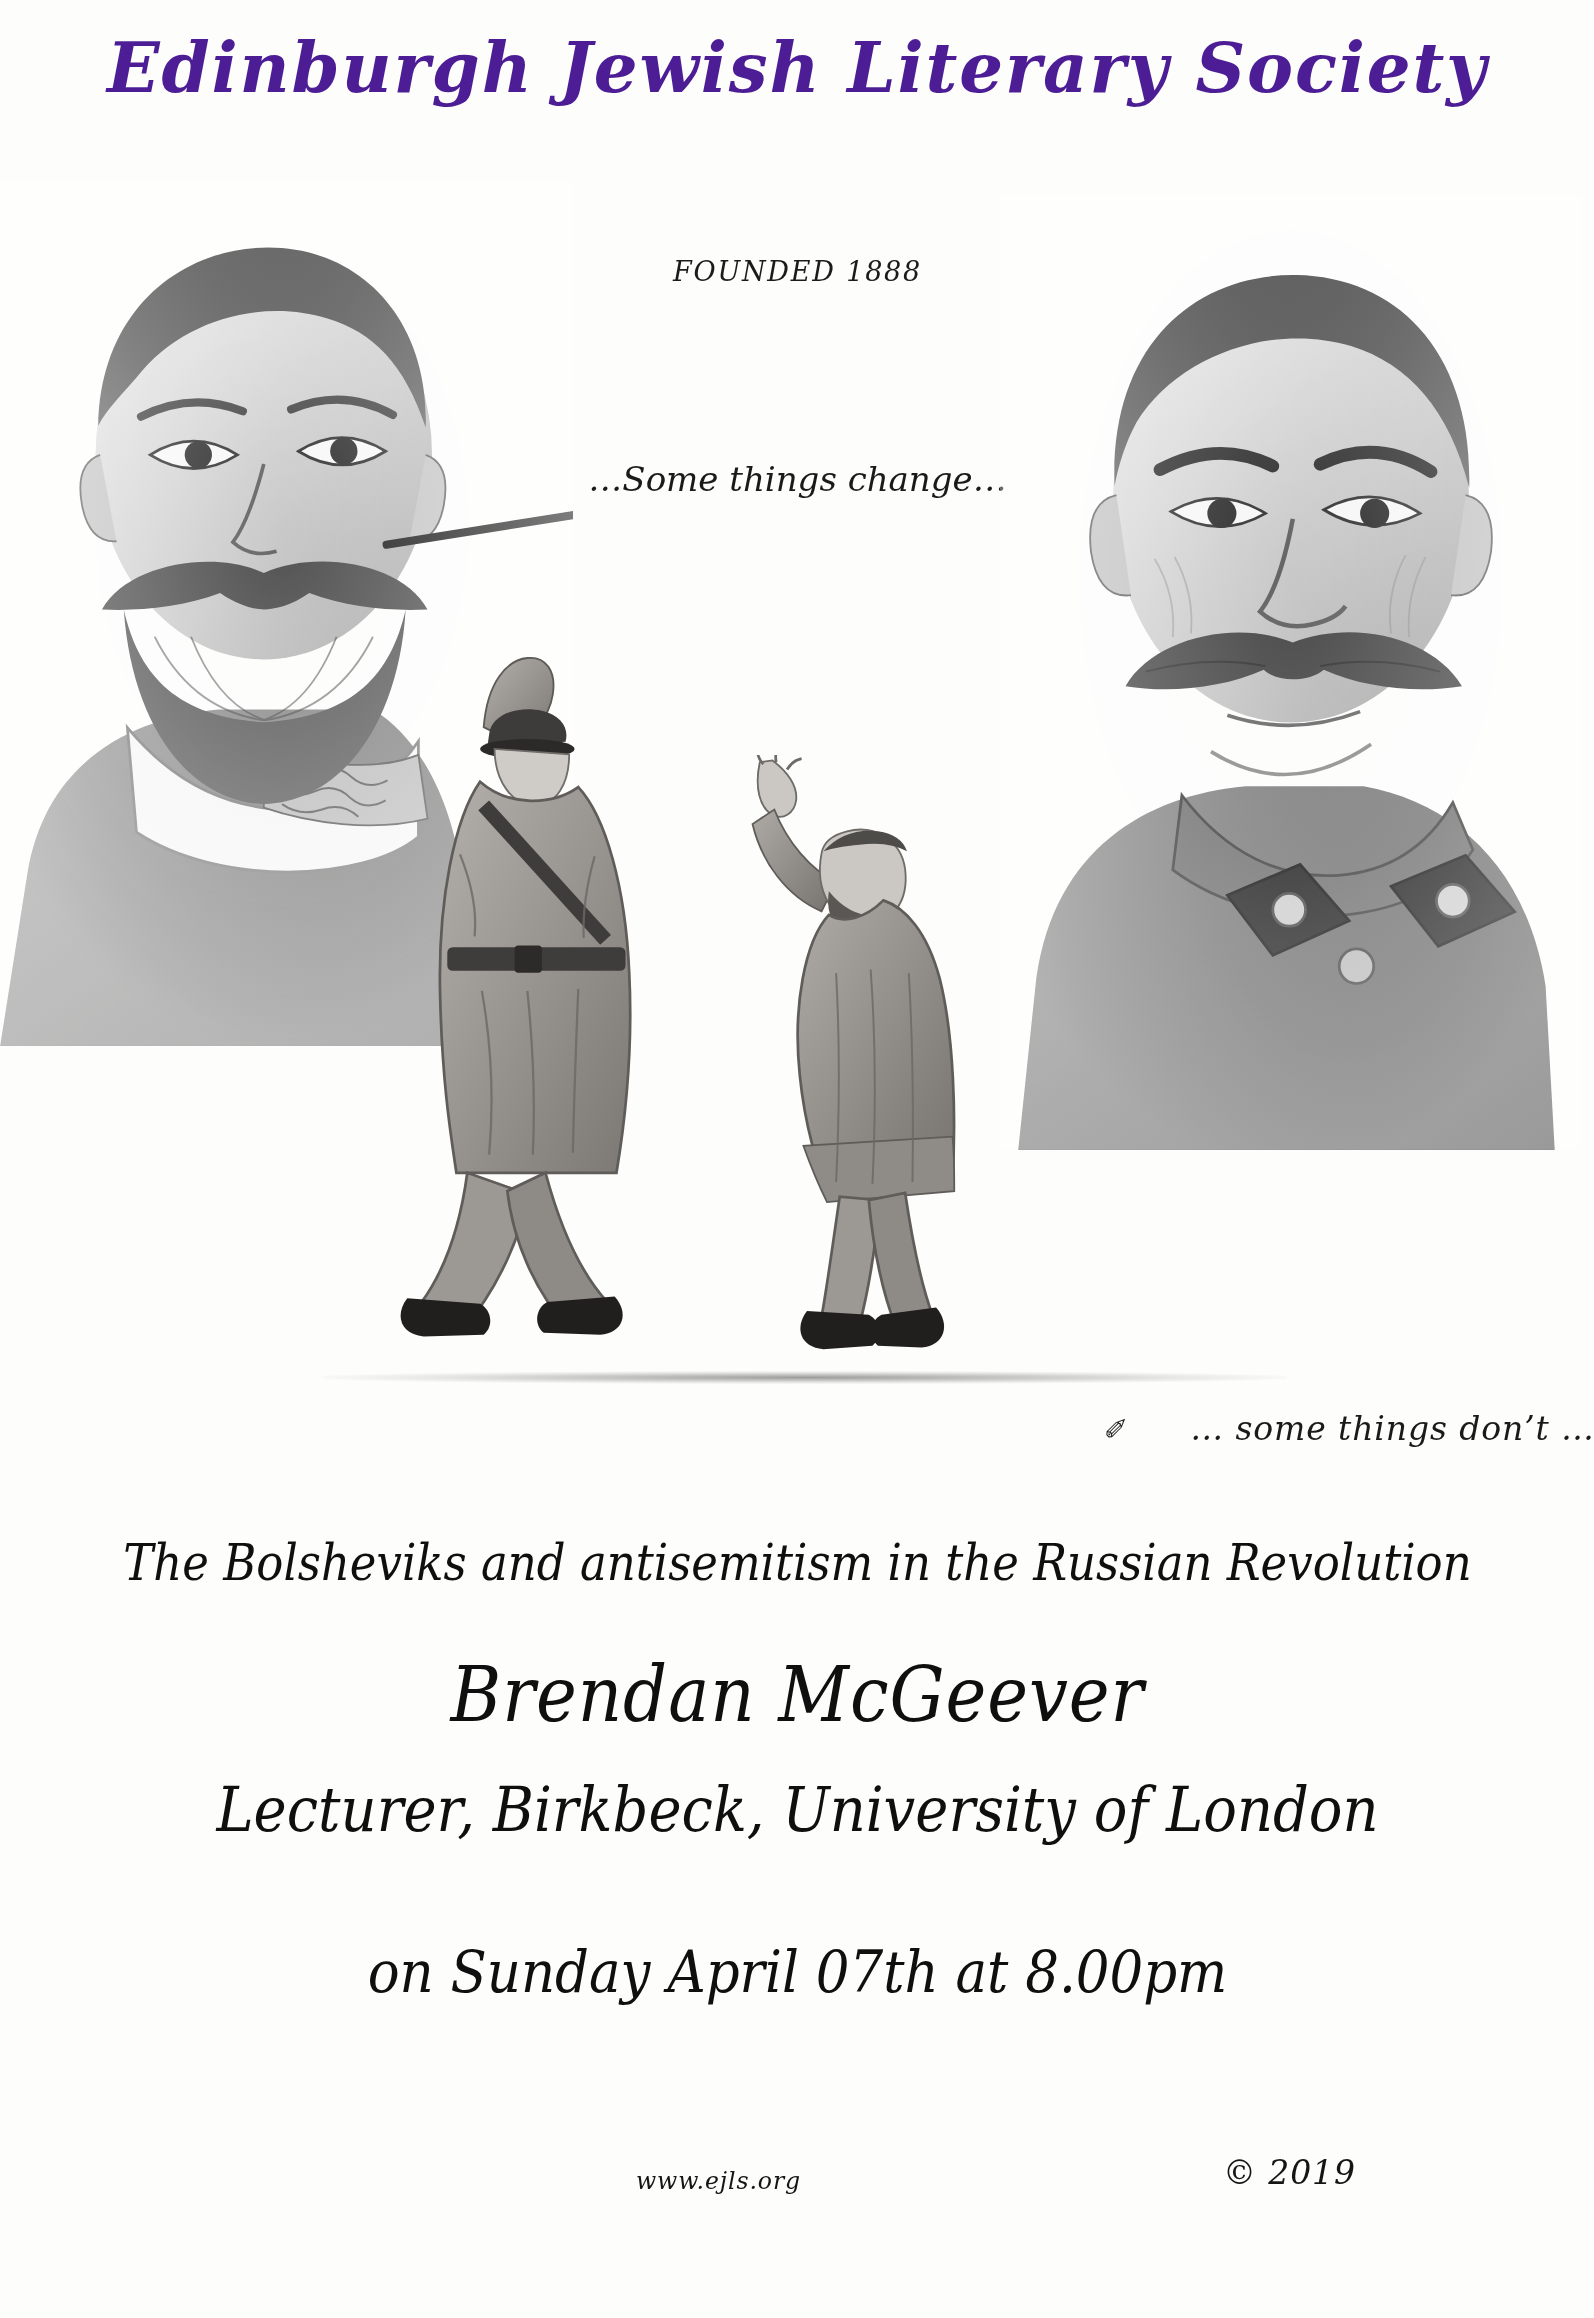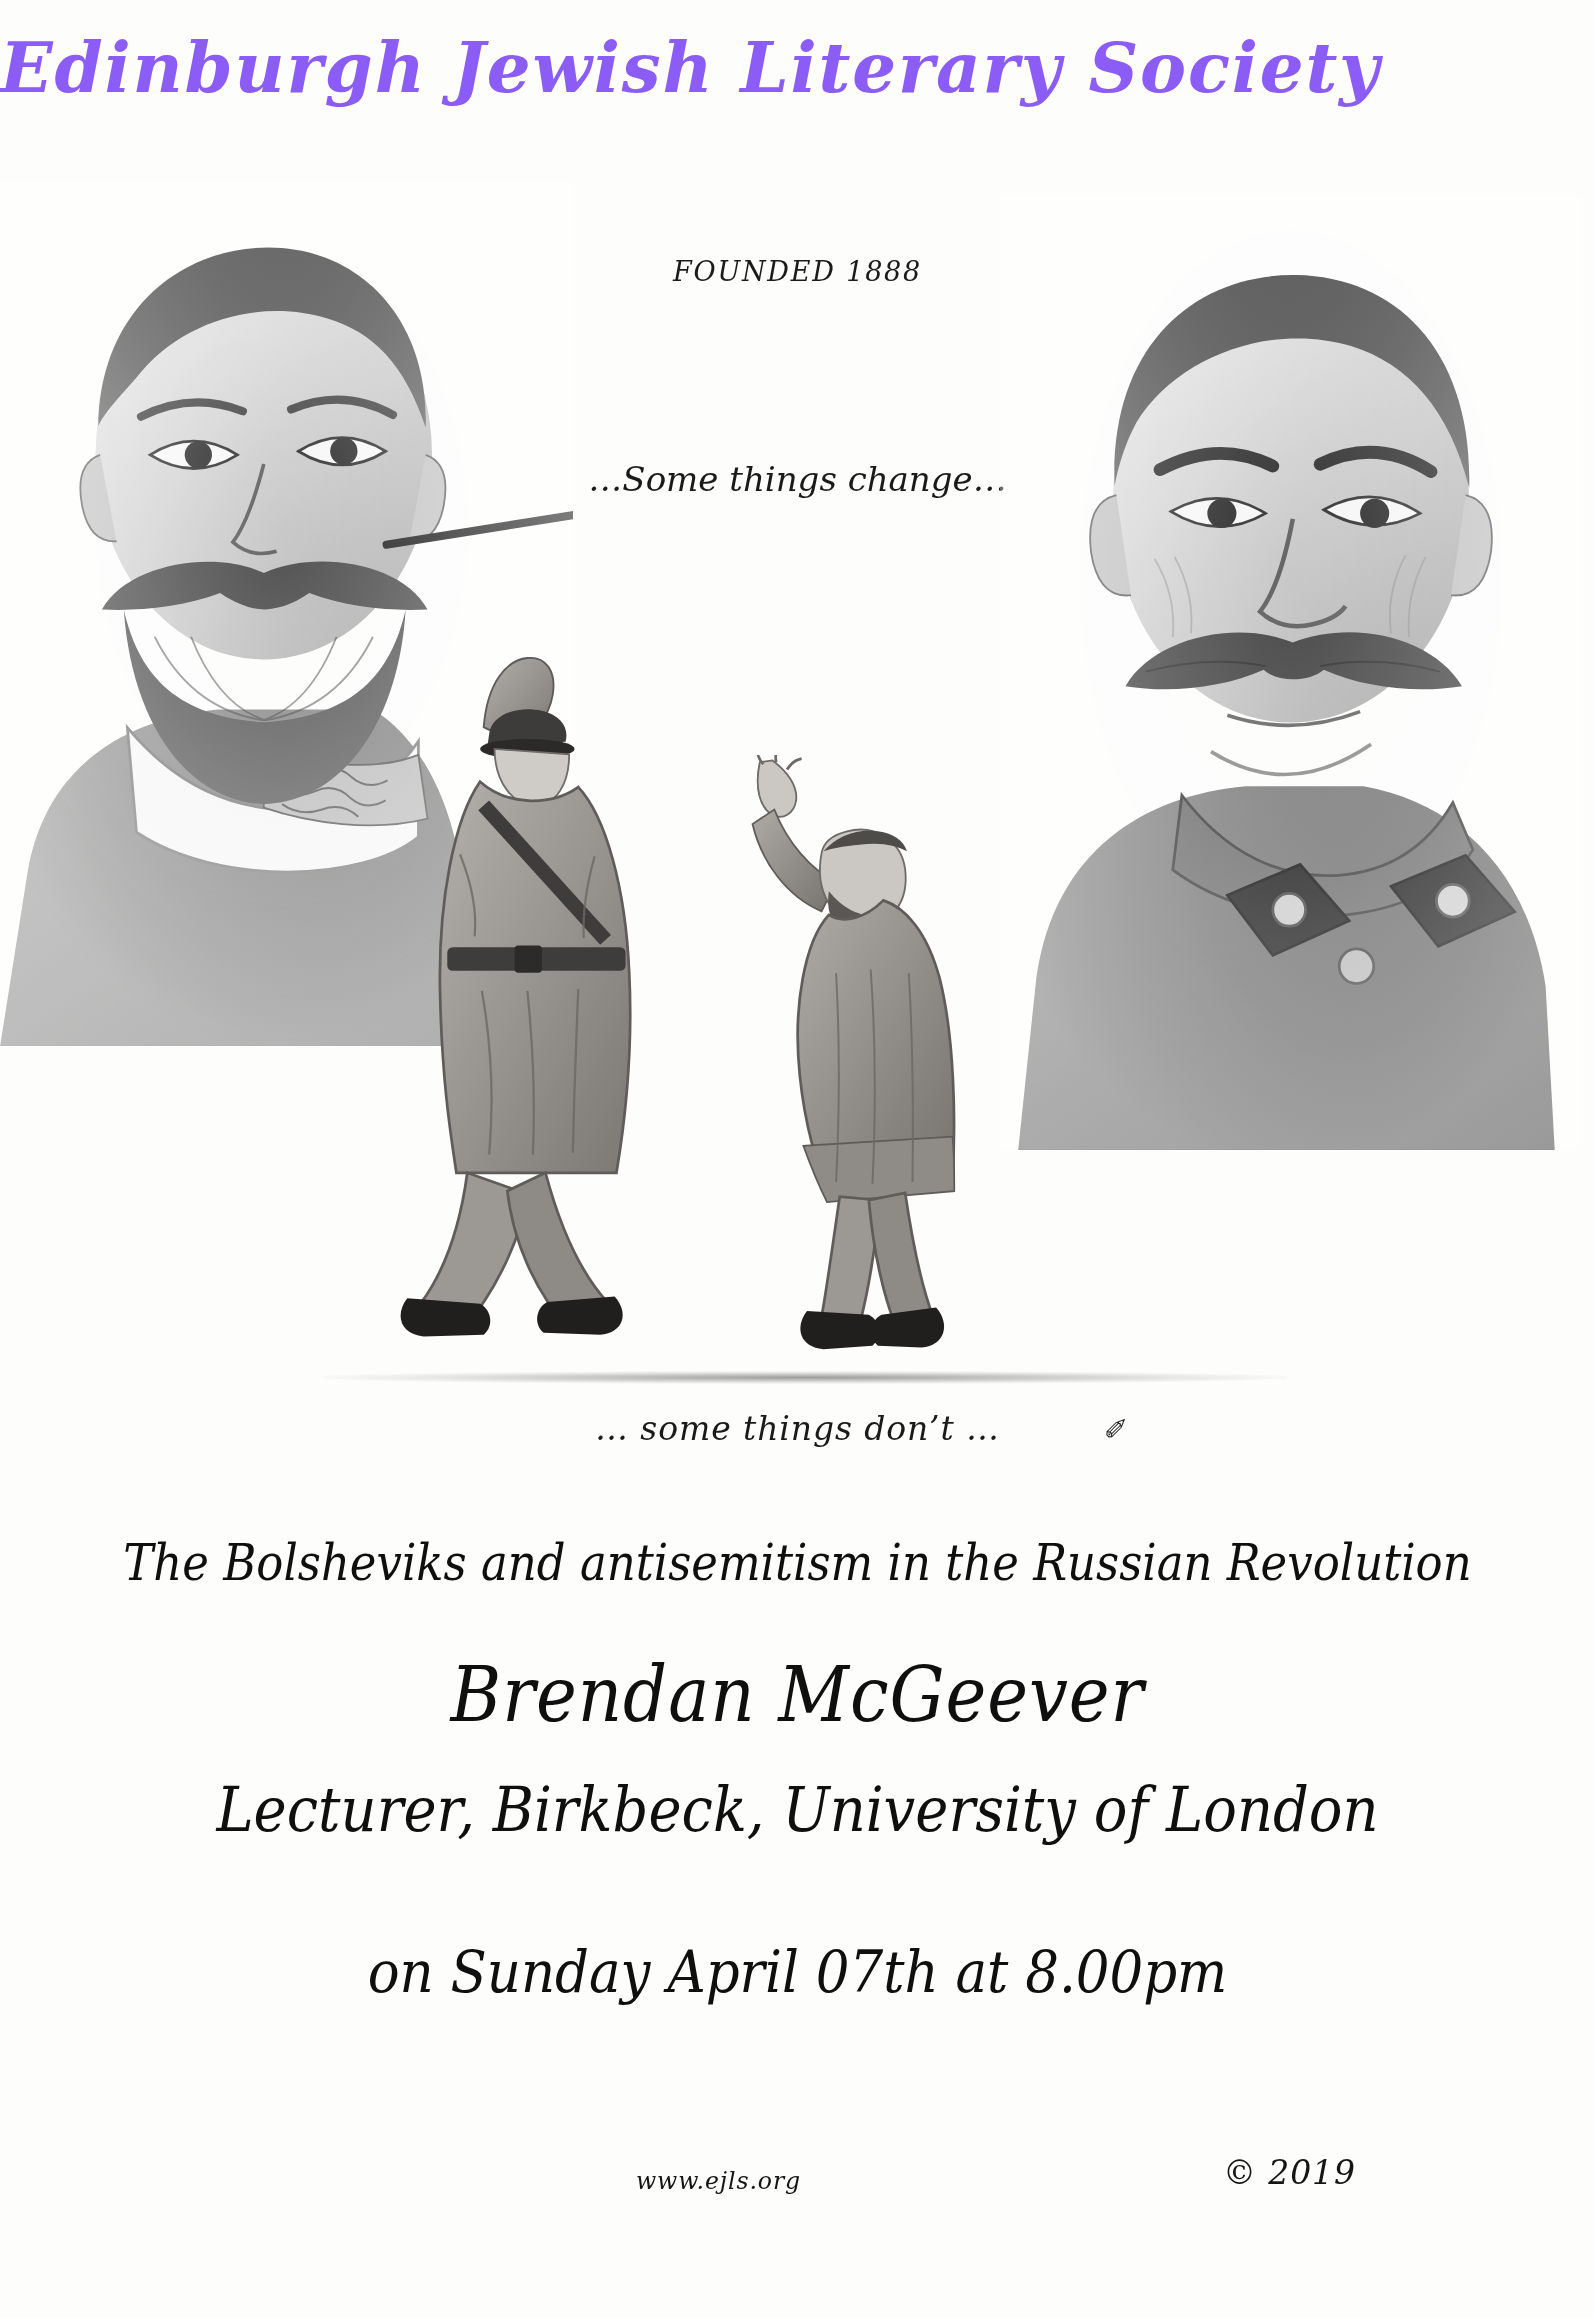--- a/index.html
+++ b/index.html
@@ -21,27 +21,27 @@
     inset: 0;
     background: #fdfdfc;
   }
 
   
   .society-title {
     position: absolute;
     top: 27px;
     left: 0;
     width: 100%;
-    text-align: left;
+    text-align: center;
     font-family: "DejaVu Serif", serif;
     font-style: italic;
     font-weight: bold;
     font-size: 69px;
     letter-spacing: 1.8px;
-    color: #8b5cf6;
+    color: #4c1d95;
     white-space: nowrap;
   }
 
   .founded {
     position: absolute;
     top: 256px;
     left: 0;
     width: 100%;
     text-align: center;
     font-family: "DejaVu Serif", serif;
@@ -61,21 +61,21 @@
     font-style: italic;
     font-size: 34px;
     color: #1a1a1a;
   }
 
   .caption-bottom {
     position: absolute;
     top: 1409px;
     left: 0;
     width: 100%;
-    text-align: center;
+    text-align: right;
     font-family: "DejaVu Serif", serif;
     font-style: italic;
     font-size: 33px;
     color: #1a1a1a;
     letter-spacing: 0.9px;
   }
 
   .artist-mark {
     position: absolute;
     top: 1414px;

